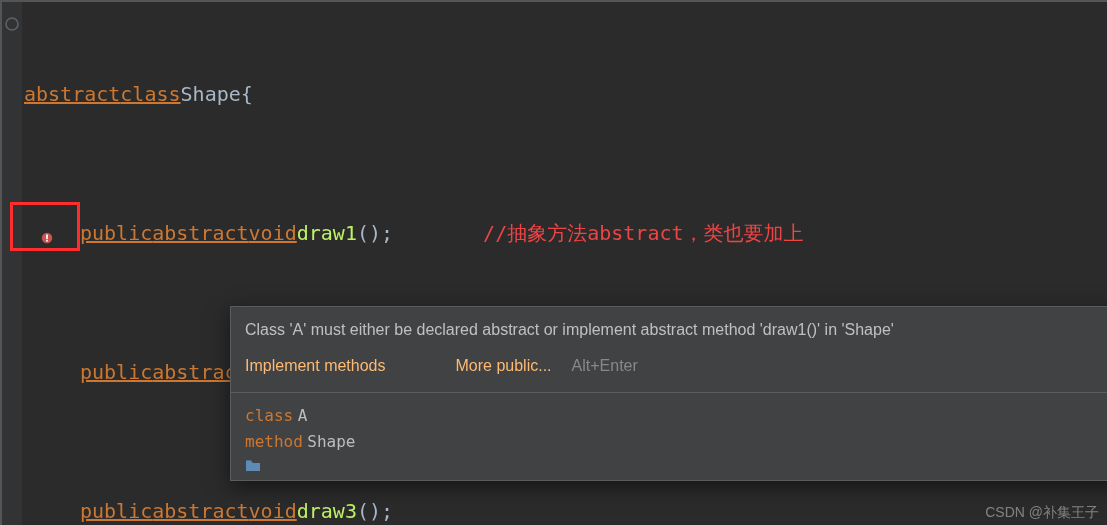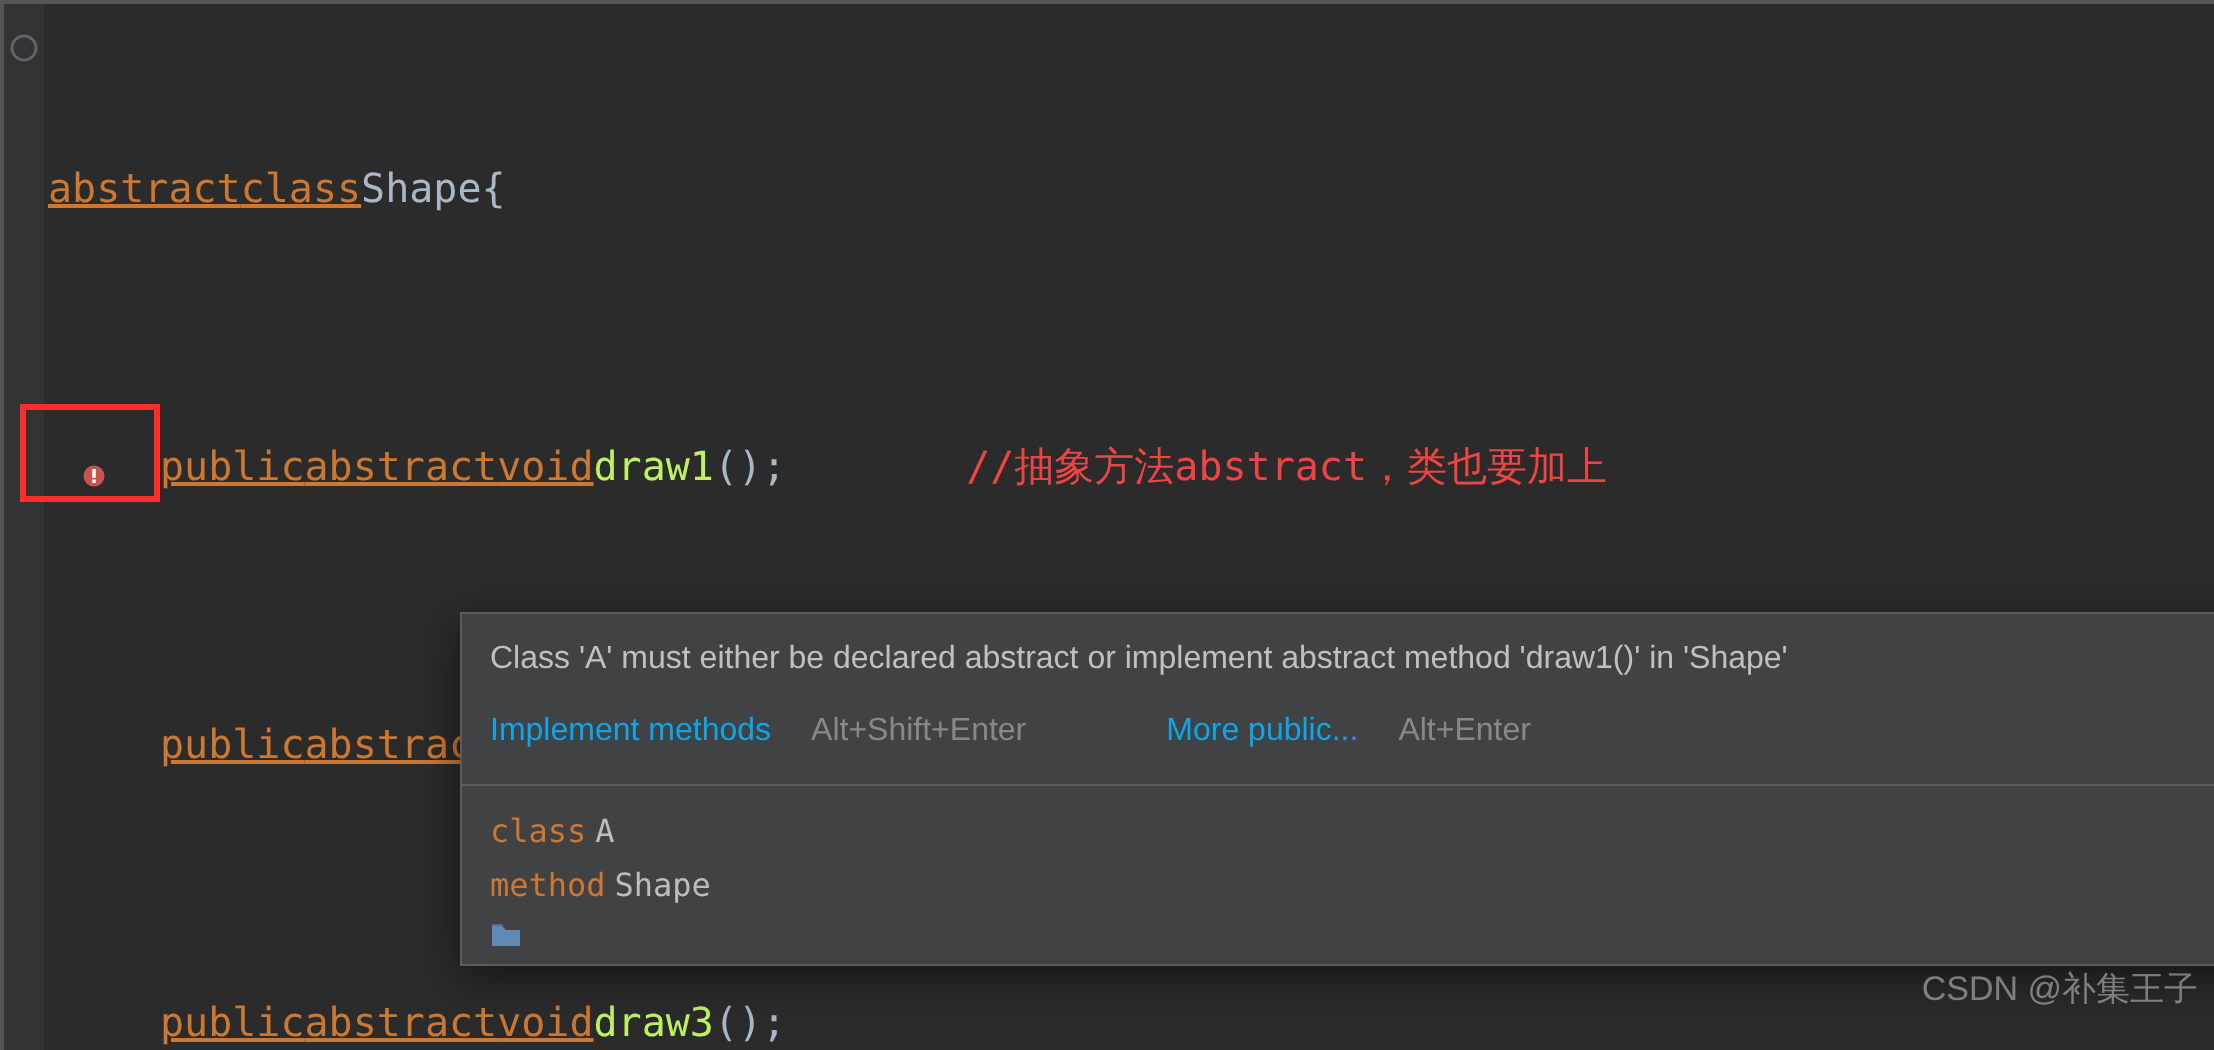--- a/index.html
+++ b/index.html
@@ -13,30 +13,30 @@
   .callm{color:#bef264;}
   .punct{color:#a9b7c6;}
   .comment{color:#ef4444;}
   .classname{color:#a9b7c6;}
   .red-box{position:absolute;left:8px;top:200px;width:64px;height:43px;border:3px solid #ff2d2d;z-index:3;}
   .bulb{position:absolute;left:38px;top:220px;width:14px;height:14px;z-index:2;}
   .bulb svg{width:14px;height:14px;}
   .popup{position:absolute;left:228px;top:304px;width:870px;background:#414243;border:1px solid #5a5c5d;box-shadow:0 6px 20px rgba(0,0,0,.5);font-family:"Segoe UI",Arial,sans-serif;font-size:16px;color:#bdbdbd;z-index:5;padding:10px 14px 8px 14px;}
   .popup .msg{color:#c0c0c0;margin-bottom:10px;}
   .popup .actions{display:flex;gap:20px;align-items:center;margin-bottom:14px;}
-  .popup .link{color:#0ea5e9;cursor:pointer;text-align:center;}
+  .popup .link{color:#fdba74;cursor:pointer;text-align:center;}
   .popup .shortcut{color:#888;}
   .popup .divider{height:1px;background:#5a5c5d;margin:4px -14px 10px -14px;}
   .popup .info .k{color:#cc7832;font-family:Consolas,monospace;}
   .popup .info .n{color:#bdbdbd;font-family:Consolas,monospace;}
   .popup .folder-row{display:flex;align-items:center;gap:6px;margin-top:4px;font-family:Consolas,monospace;}
   .popup .more{position:absolute;right:10px;top:10px;color:#999;cursor:pointer;font-size:20px;letter-spacing:-1px;}
   .popup .more2{position:absolute;right:10px;bottom:6px;color:#999;cursor:pointer;font-size:20px;letter-spacing:-1px;}
   .folder-icon{width:16px;height:14px;}
-  .watermark{position:absolute;right:10px;bottom:19px;color:#c9c9c9;font-family:"Segoe UI",sans-serif;font-size:17px;opacity:.55;z-index:10;}
+  .watermark{position:absolute;right:10px;bottom:4px;color:#c9c9c9;font-family:"Segoe UI",sans-serif;font-size:14px;opacity:.55;z-index:10;}
   .gap{display:inline-block;width:90px;}
 </style>
 </head>
 <body>
 
 <div class="editor">
 
   <div class="gutter">
     <svg class="ic" viewBox="0 0 16 16">
         <circle cx="8" cy="8" r="6" fill="none" stroke="#606366" stroke-width="1.5"></circle>
@@ -73,21 +73,20 @@
         <rect x="7" y="4" width="2" height="5" fill="#fff"></rect>
         <rect x="7" y="10" width="2" height="2" fill="#fff"></rect>
       </svg>
   </div>
 
   <div class="popup">
     <span class="more">⋮</span>
     <div class="msg">Class 'A' must either be declared abstract or implement abstract method 'draw1()' in 'Shape'</div>
     <div class="actions">
       <span class="link">Implement methods</span>
-      <span class="shortcut">Alt+Shift+Enter</span>
       <span style="width:30px"></span>
       <span class="link">More public...</span>
       <span class="shortcut">Alt+Enter</span>
     </div>
     <div class="divider"></div>
     <div class="info">
       <div><span class="k">class</span> <span class="n">A</span></div>
       <div><span class="k">method</span> <span class="n">Shape</span></div>
       <div class="folder-row">
         <svg class="folder-icon" viewBox="0 0 16 14">

